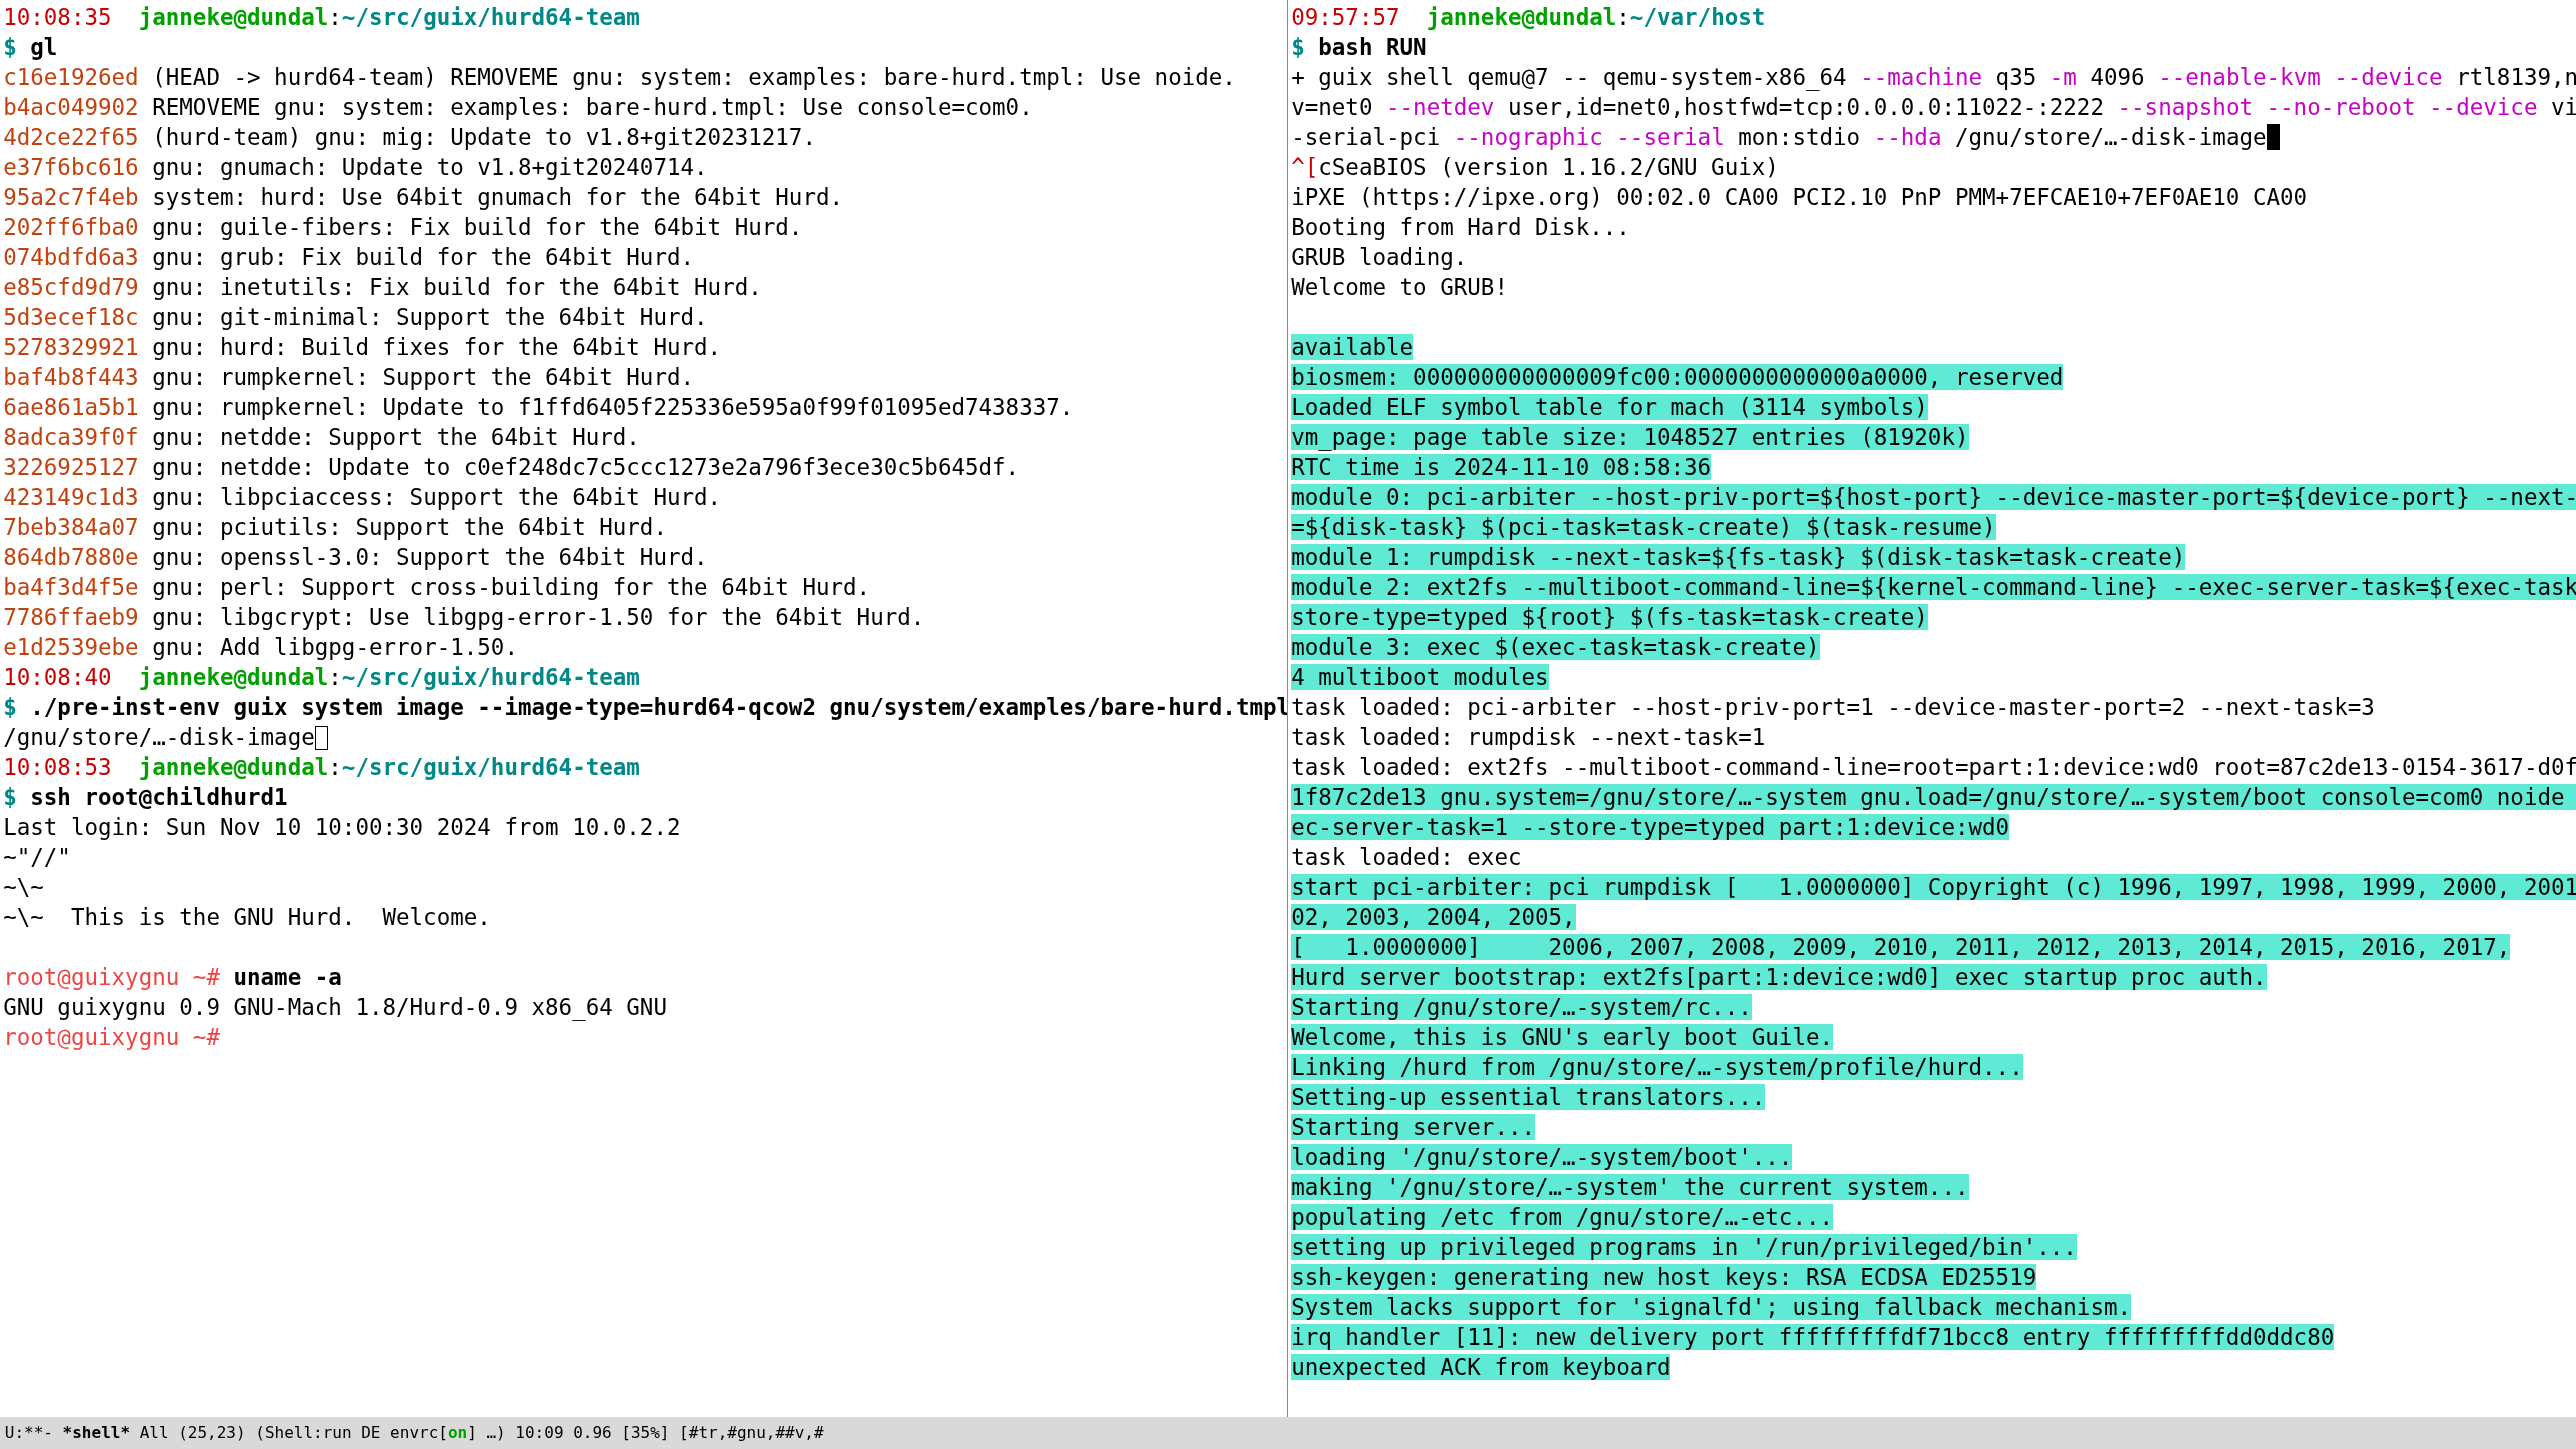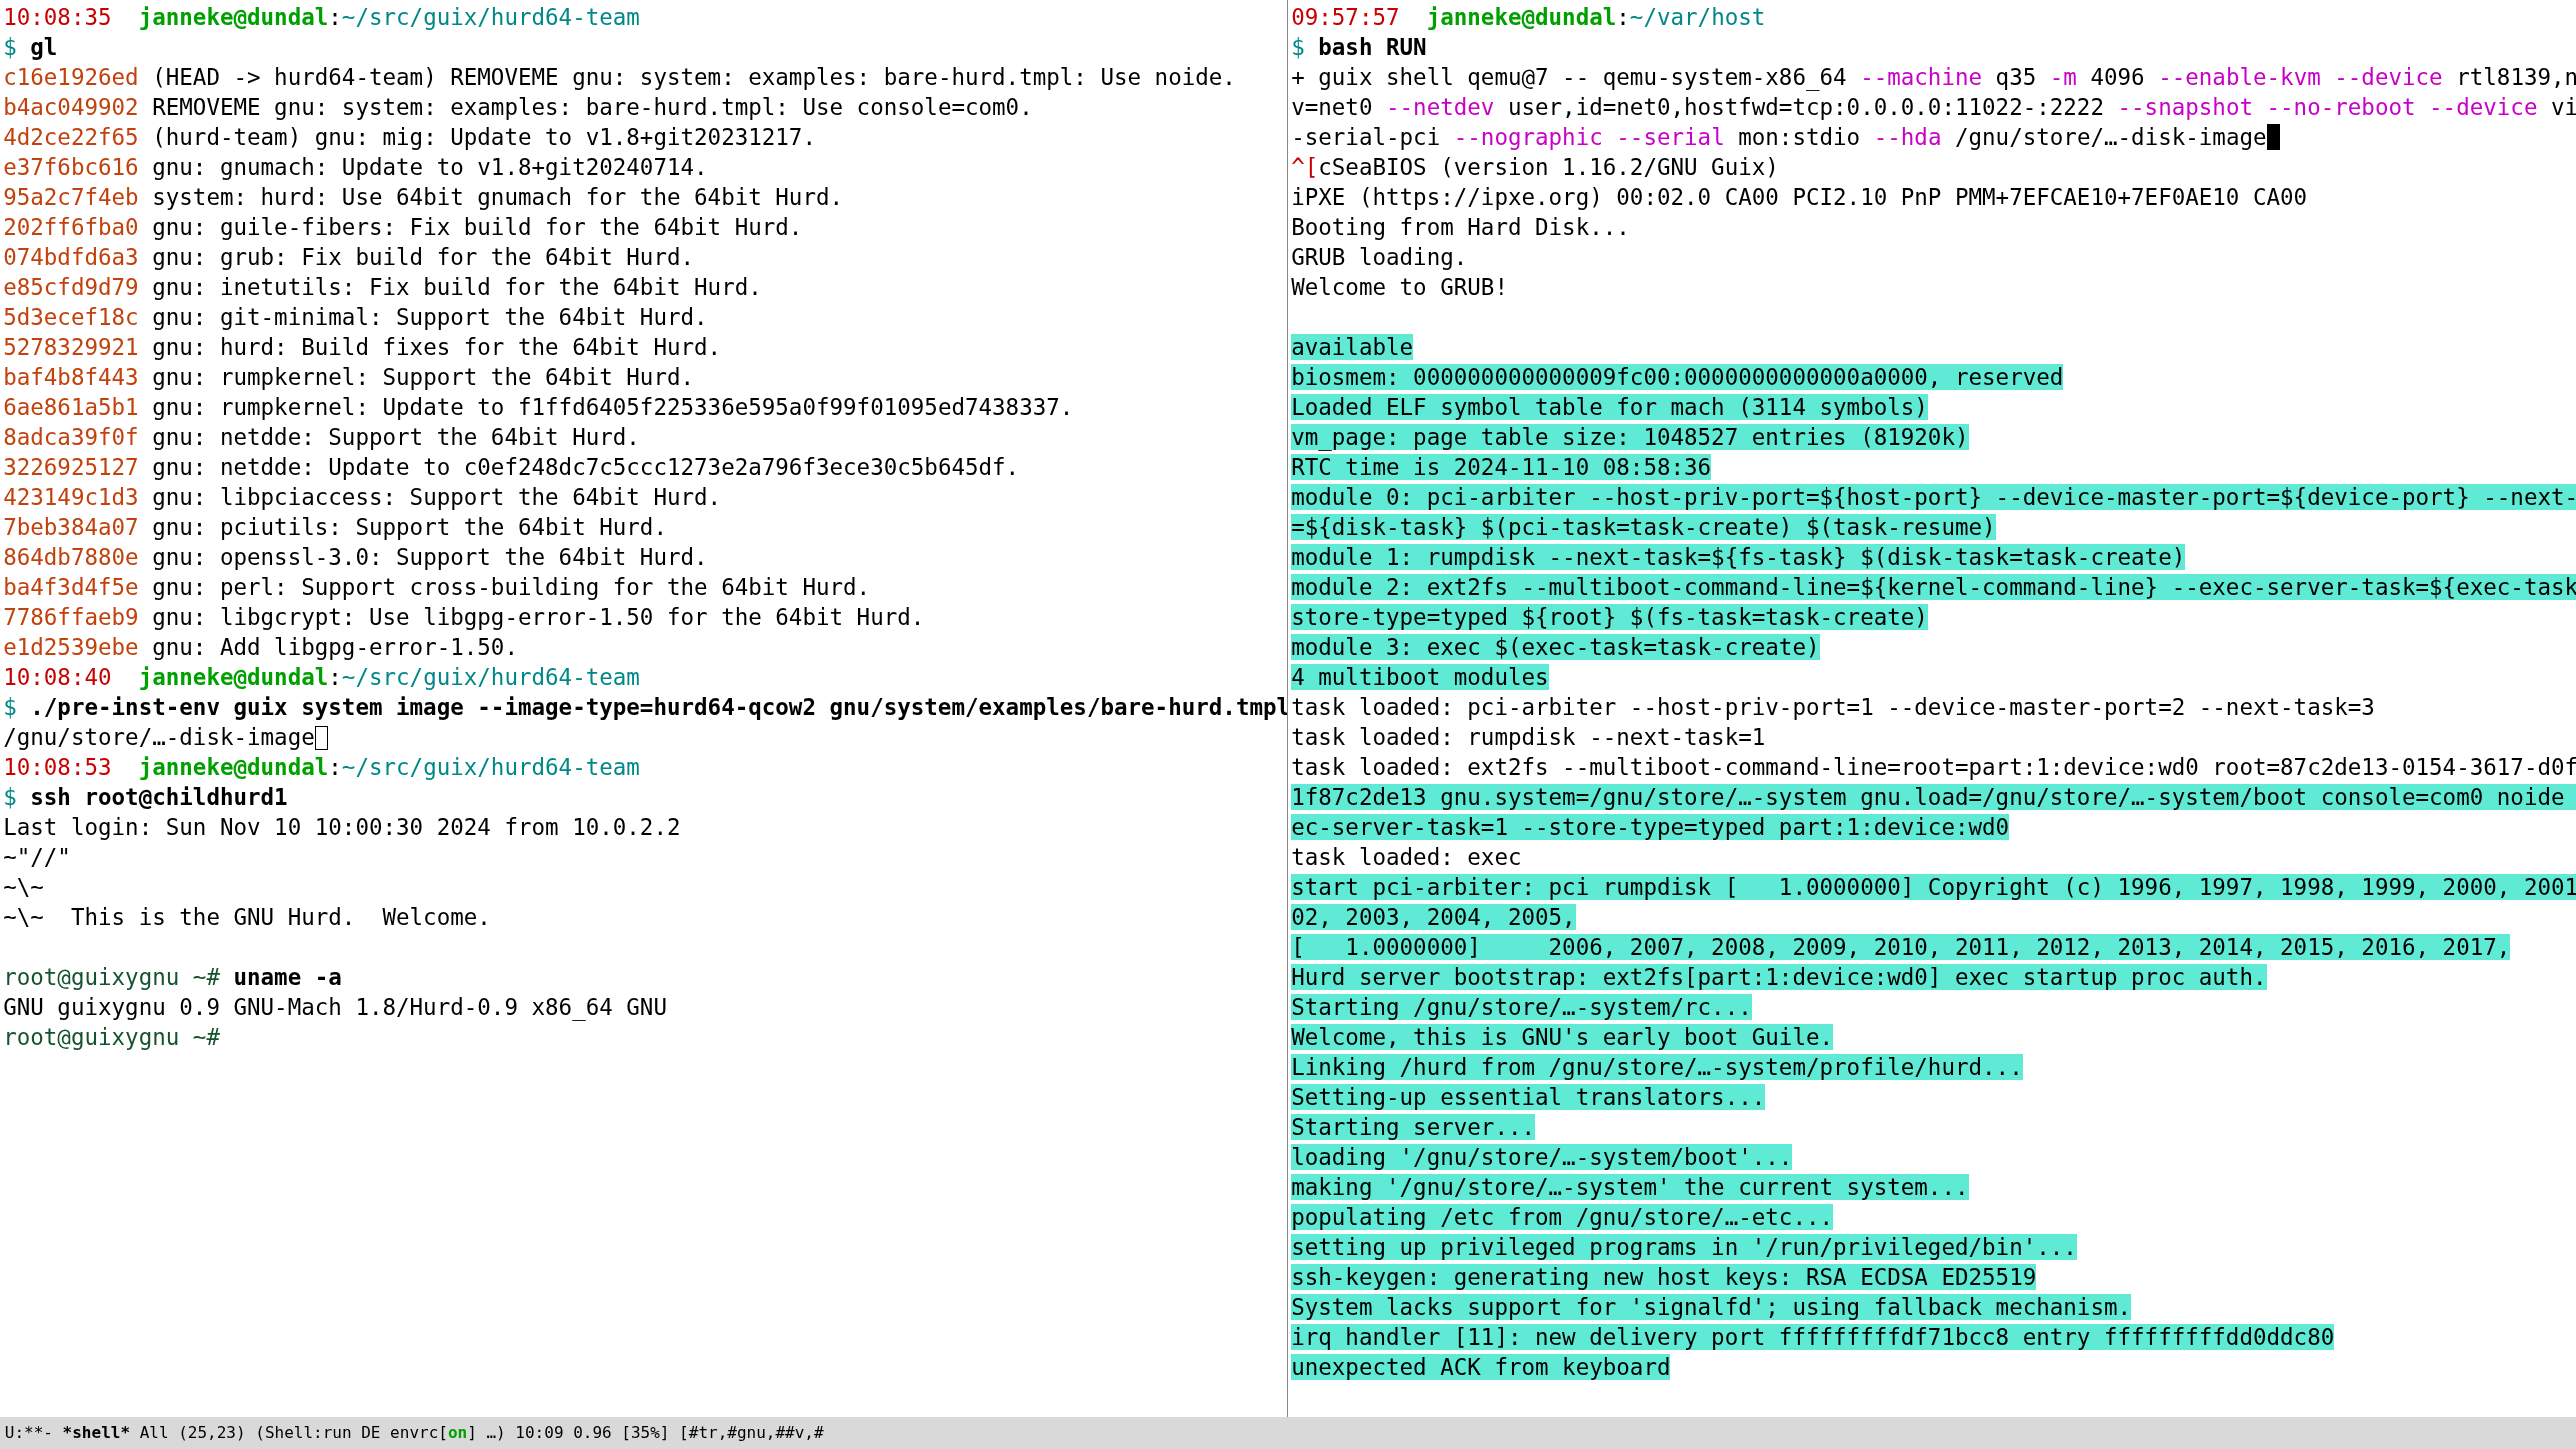--- a/index.html
+++ b/index.html
@@ -4,23 +4,23 @@
 <style>
   html,body{margin:0;padding:0;width:2576px;height:1449px;background:#fff;color:#000;
     font-family:"DejaVu Sans Mono","Liberation Mono","Courier New",monospace;
     font-size:22.5px;line-height:30px;overflow:hidden}
   .wrap{display:flex;height:1417px}
   .pane{width:1288px;padding:1.6px 3.2px;box-sizing:border-box;white-space:pre;overflow:hidden}
   .pane.left{border-right:1.6px solid #888}
   .status{display:flex;height:37px;background:#d9d9d9;color:#000;font-size:16px;line-height:31px}
   .status .half{width:1288px;padding:0 4.8px;box-sizing:border-box;white-space:nowrap;overflow:hidden}
   .red{color:#c80000;font-weight:normal}
-  .teal{color:#008888;font-weight:normal}
+  .teal{color:#008888;font-weight:bold}
   .green{color:#00a000;font-weight:bold}
-  .blue{color:#14532d}
+  .blue{color:#ef4444}
   .bold{font-weight:bold}
   .mag{color:#c800c8}
   .yel{color:#c2410c;font-weight:normal}
   .hl{background:#5eead4}
   .cursb{display:inline-block;width:13px;height:26px;background:#000;vertical-align:text-bottom}
   .cursbox{display:inline-block;width:13px;height:24px;border:1.6px solid #000;box-sizing:border-box;vertical-align:text-bottom}
 </style>
 </head>
 <body>
 

